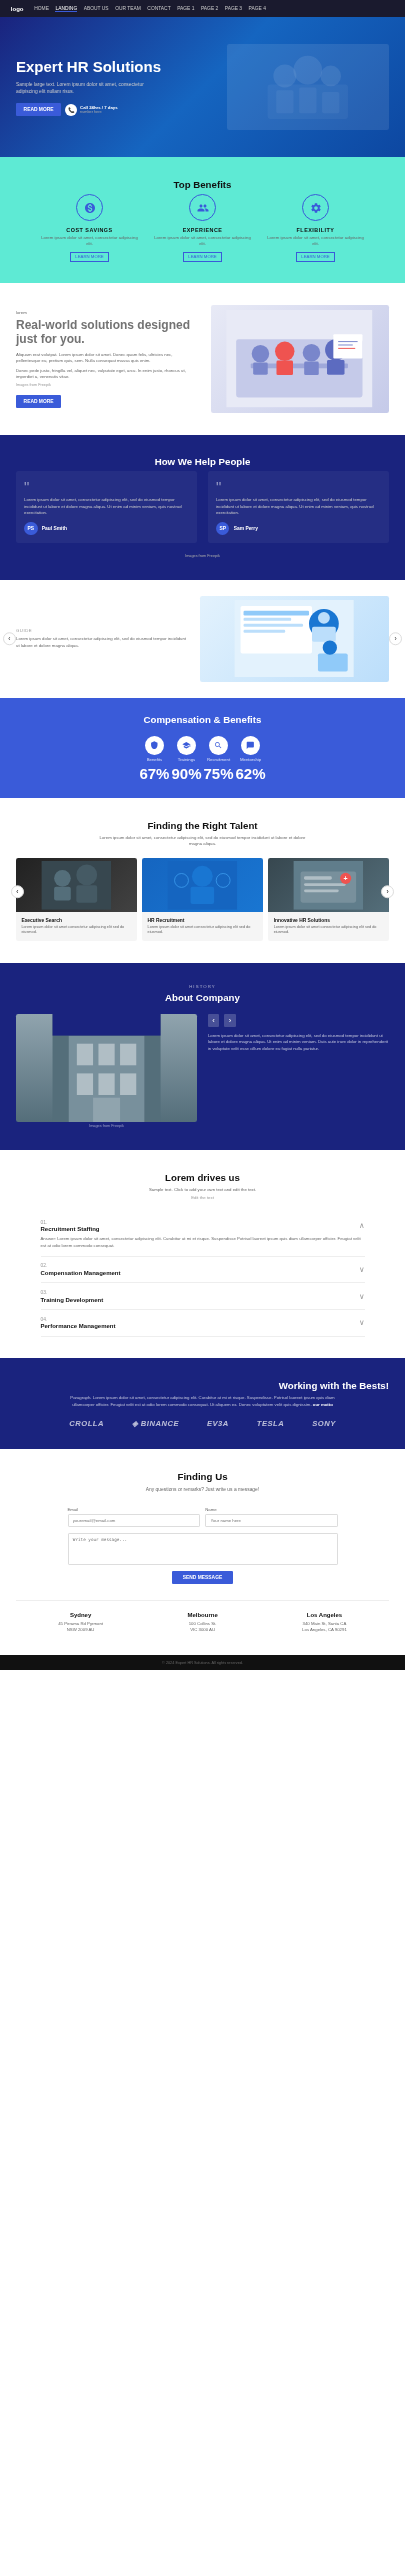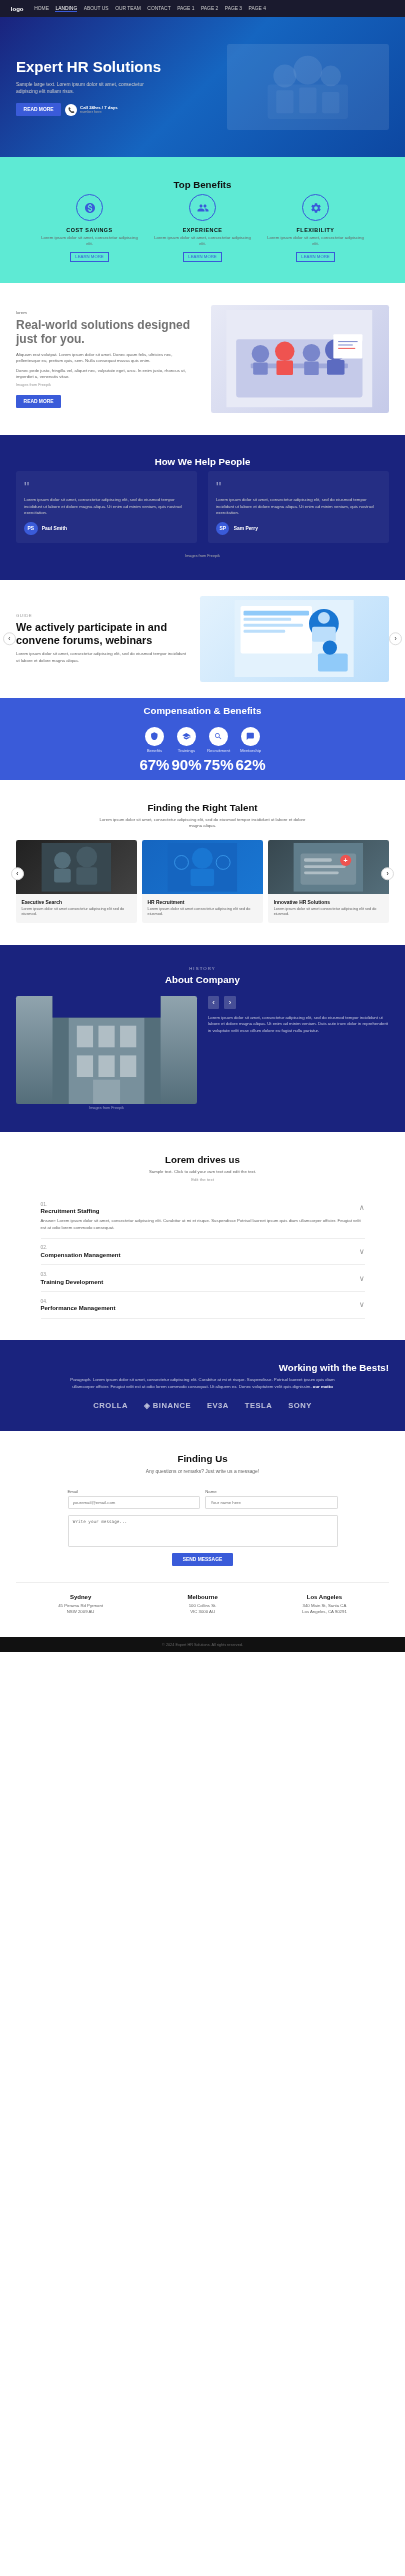--- a/index.html
+++ b/index.html
@@ -69,21 +69,21 @@
     .forums-small { font-size: 4.3px; color: #999; margin-bottom: 2.7px; letter-spacing: 0.5px; }
     .forums-title { font-size: 10.8px; font-weight: 900; color: #111; line-height: 1.2; margin-bottom: 4.3px; }
     .forums-body { font-size: 4.3px; color: #666; line-height: 1.5; }
     .forums-img { flex: 1; }
     .forums-img-box { width: 100%; height: 86px; background: linear-gradient(135deg, #e3f2fd 0%, #bbdefb 100%); border-radius: 2.2px; display: flex; align-items: center; justify-content: center; }
     .carousel-btn { position: absolute; top: 50%; transform: translateY(-50%); width: 13.5px; height: 13.5px; border-radius: 50%; background: #fff; border: 0.5px solid #ddd; cursor: pointer; display: flex; align-items: center; justify-content: center; font-size: 6.5px; color: #333; }
     .carousel-btn.left { left: 2.7px; }
     .carousel-btn.right { right: 2.7px; }
 
     
-    .compensation { background: #3a5bd9; color: #fff; padding: 7px 16px; text-align: center; }
+    .compensation { background: #3a5bd9; color: #fff; padding: 16px 16px; text-align: center; }
     .compensation .section-title { color: #fff; }
     .comp-grid { display: flex; justify-content: center; gap: 2px; margin-top: 10.8px; }
     .comp-item { text-align: center; }
     .comp-icon { width: 19px; height: 19px; background: #fff; border-radius: 50%; display: flex; align-items: center; justify-content: center; margin: 0 auto 2.7px; }
     .comp-icon svg { width: 8.6px; height: 8.6px; fill: #3a5bd9; }
     .comp-label { font-size: 4.3px; color: rgba(255,255,255,0.8); margin-bottom: 2.7px; }
     .comp-percent { font-size: 15px; font-weight: 900; color: #fff; }
 
     
     .talent { background: #fff; padding: 21.6px 16px; }
@@ -126,21 +126,21 @@
     .faq-title { font-size: 6px; font-weight: bold; color: #111; }
     .faq-chevron { font-size: 7.6px; color: #999; }
     .faq-answer { font-size: 4.3px; color: #666; line-height: 1.5; margin-top: 4.3px; display: none; }
     .faq-answer.open { display: block; }
 
     
     .bests { background: #1a237e; color: #fff; padding: 21.6px 16px; text-align: center; }
     .bests .section-title { color: #fff; text-align: right; }
     .bests-para { font-size: 4.3px; color: rgba(255,255,255,0.7); line-height: 1.5; margin-bottom: 10.8px; max-width: 270px; margin-left: auto; margin-right: auto; }
     .bests-para strong { color: #fff; }
-    .logos { display: flex; justify-content: center; align-items: center; gap: 16px; flex-wrap: wrap; }
+    .logos { display: flex; justify-content: center; align-items: center; gap: 28px; flex-wrap: wrap; font-style: italic; }
     .logo-item { font-size: 7.6px; font-weight: 900; color: rgba(255,255,255,0.7); letter-spacing: 0.5px; }
 
     
     .contact { background: #fff; padding: 21.6px 16px; }
     .contact-form { max-width: 270px; margin: 0 auto; }
     .form-row { display: flex; gap: 5.4px; margin-bottom: 5.4px; }
     .form-group { flex: 1; }
     .form-group label { font-size: 4.3px; color: #666; display: block; margin-bottom: 1.6px; }
     .form-group input, .form-group textarea { width: 100%; border: 0.5px solid #ddd; padding: 3.2px 4.3px; font-size: 4.3px; border-radius: 1.1px; outline: none; }
     .form-group textarea { height: 32px; resize: none; }
@@ -298,21 +298,20 @@
       </div>
     </div>
   </div>
   <div class="help-attr">Images from Freepik</div>
 </section>
 
 <div class="forums">
   <button class="carousel-btn left">‹</button>
   <div class="forums-text">
     <div class="forums-small">GUIDE</div>
-    <h2 class="forums-title">We actively participate in and convene forums, webinars</h2>
     <p class="forums-body">Lorem ipsum dolor sit amet, consectetur adipiscing elit, sed do eiusmod tempor incididunt ut labore et dolore magna aliqua.</p>
   </div>
   <div class="forums-img">
     <div class="forums-img-box">
       <svg viewBox="0 0 200 130" xmlns="http://www.w3.org/2000/svg" width="90%" height="90%">
         <rect width="200" height="130" fill="#e3f2fd"></rect>
         <rect x="10" y="10" width="120" height="80" rx="3" fill="#fff"></rect>
         <rect x="15" y="18" width="110" height="8" rx="2" fill="#90caf9"></rect>
         <rect x="15" y="30" width="80" height="5" rx="2" fill="#bbdefb"></rect>
         <rect x="15" y="40" width="100" height="5" rx="2" fill="#bbdefb"></rect>

